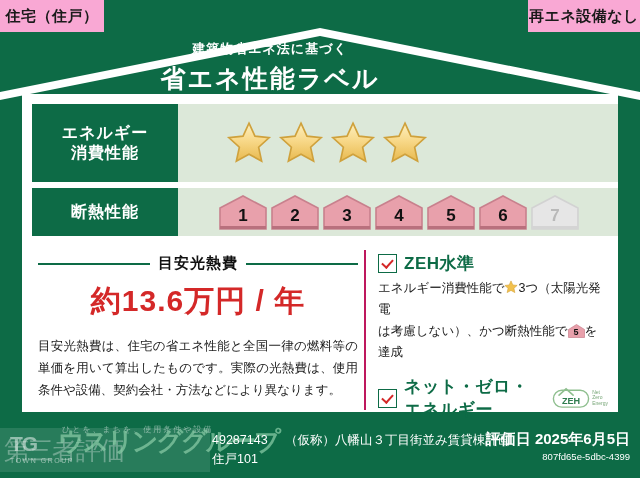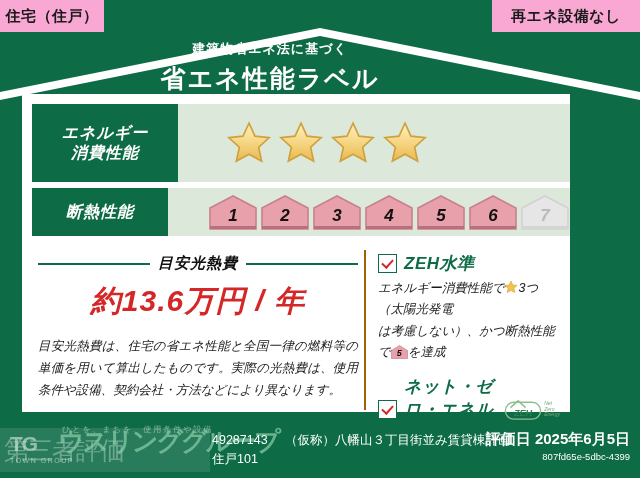--- a/index.html
+++ b/index.html
@@ -10,40 +10,39 @@
     position:relative;
   }
   
   .badge-tl,.badge-tr{
     position:absolute;top:0;background:#f9a8d4;
     font-weight:bold;color:#1a1a1a;font-size:15px;
     display:flex;align-items:center;justify-content:center;
     letter-spacing:.5px;
   }
   .badge-tl{left:0;width:104px;height:32px;}
-  .badge-tr{right:0;width:148px;height:32px;}
+  .badge-tr{right:0;width:112px;height:32px;}
 
   
   .roof{
     position:absolute;left:0;top:0;width:640px;height:100px;
     background:#ffffff;
     clip-path:polygon(50% 28px, 640px 92px, 640px 100px, 50% 36px, 0 100px, 0 92px);
   }
   .roof-titles{
     position:absolute;left:0;top:40px;width:540px;text-align:center;
     color:#ffffff;
   }
   .roof-sub{font-size:13px;font-weight:bold;letter-spacing:1px;}
   .roof-main{font-size:25px;font-weight:bold;letter-spacing:2px;margin-top:4px;}
 
   
   .card{
-    position:absolute;left:22px;top:94px;width:548px;height:318px;
+    position:absolute;left:22px;top:94px;width:596px;height:318px;
     background:#ffffff;
-    font-style:italic;
   }
 
   
   .row{display:flex;align-items:stretch;}
   .row-energy{margin:10px 0 0 10px;height:78px;}
   .row-insul{margin:6px 0 0 10px;height:48px;}
   .row-label{
     width:146px;background:#0d6b46;color:#fff;
     display:flex;flex-direction:column;align-items:center;justify-content:center;
     font-weight:bold;font-size:16px;line-height:1.25;letter-spacing:1px;
@@ -64,21 +63,21 @@
   .house svg{position:absolute;left:0;top:0;}
   .house span{
     position:relative;z-index:2;font-size:17px;font-weight:bold;
     color:#111;padding-bottom:5px;
   }
   .house.off span{color:#b9b9b9;}
 
   
   .cols{display:flex;margin:14px 10px 0 10px;height:160px;}
   .col-l{width:320px;padding:0 6px;}
-  .col-r{flex:1;border-left:2px solid #a16207;padding-left:12px;}
+  .col-r{flex:1;border-left:2px solid #be185d;padding-left:12px;}
 
   .cost-head{display:flex;align-items:center;gap:8px;margin-top:4px;}
   .cost-head .ln{flex:1;height:2px;background:#0d6b46;}
   .cost-head .tx{font-size:15px;font-weight:bold;color:#111;letter-spacing:1px;}
   .cost-amount{
     text-align:center;color:#d42828;font-weight:bold;
     font-size:30px;letter-spacing:1px;margin-top:8px;
   }
   .cost-note{
     font-size:12.5px;color:#1a1a1a;line-height:1.75;margin-top:14px;

